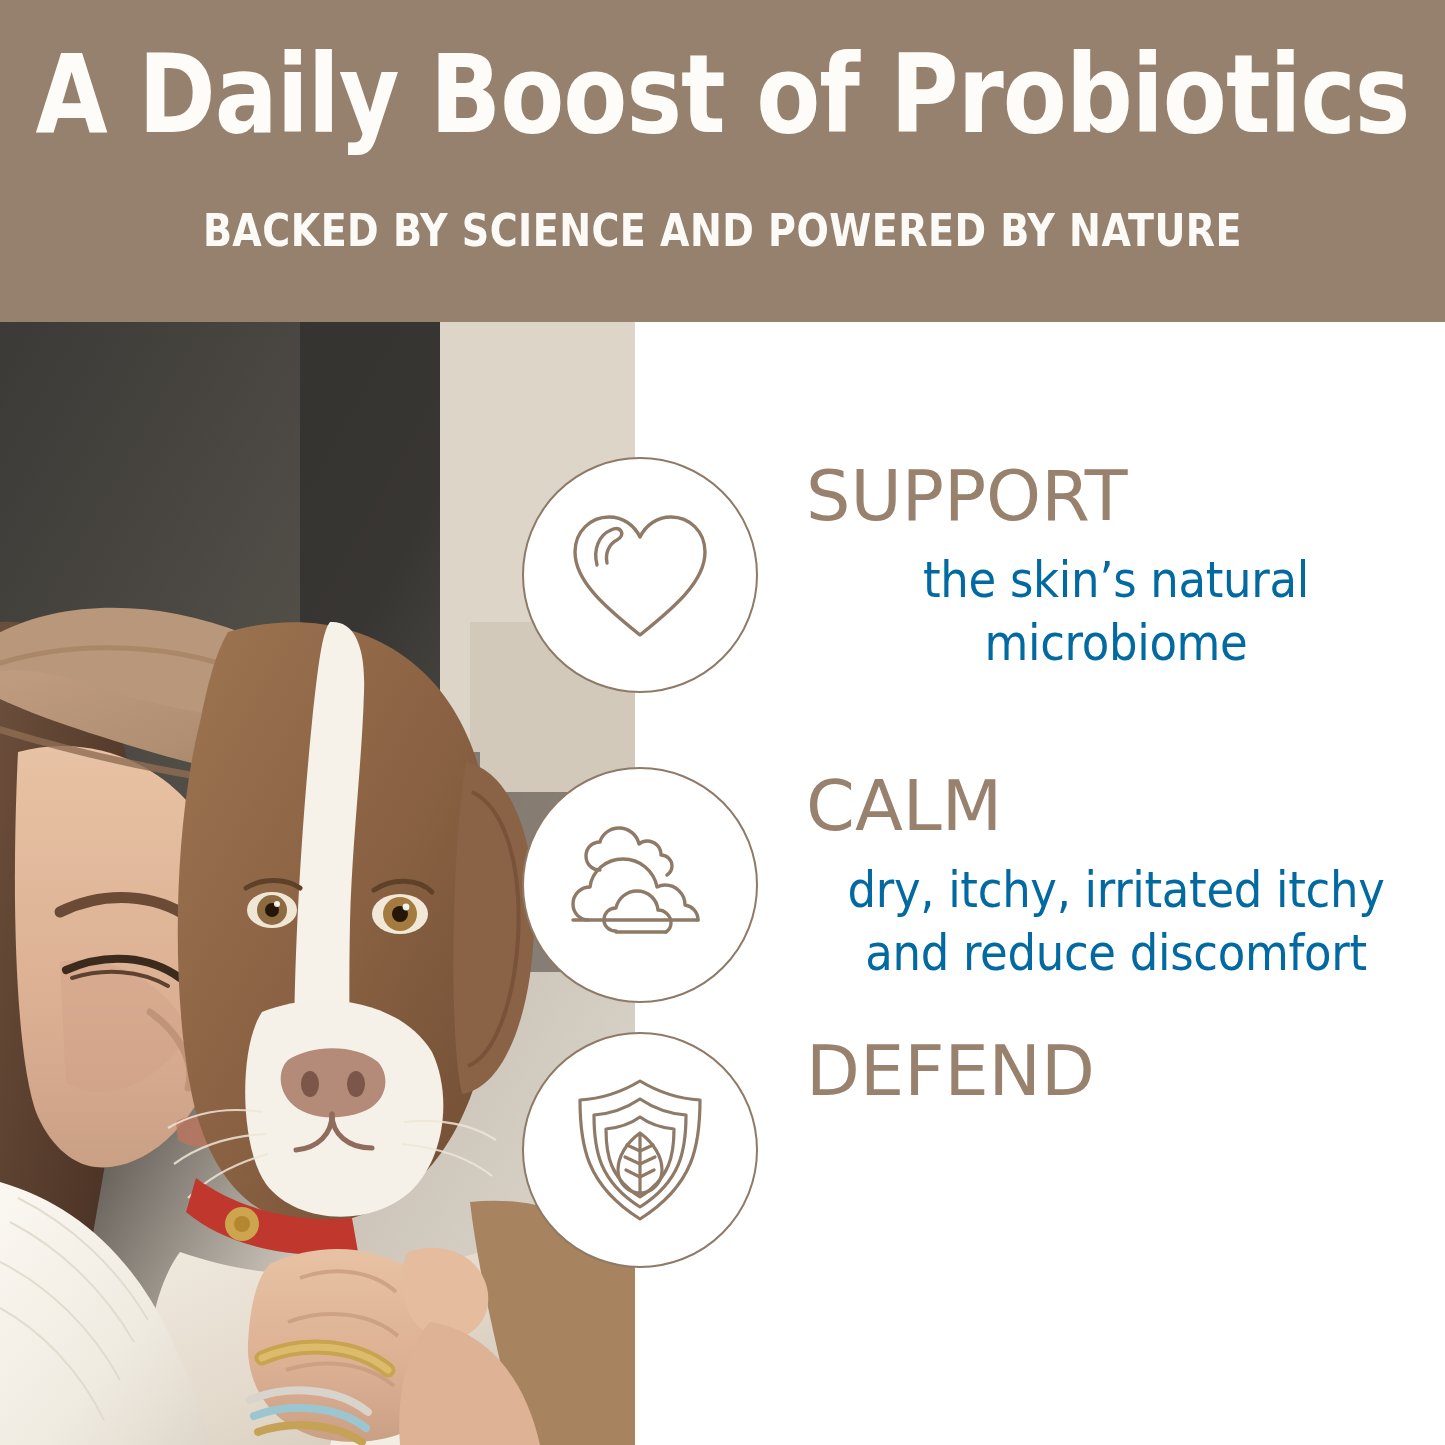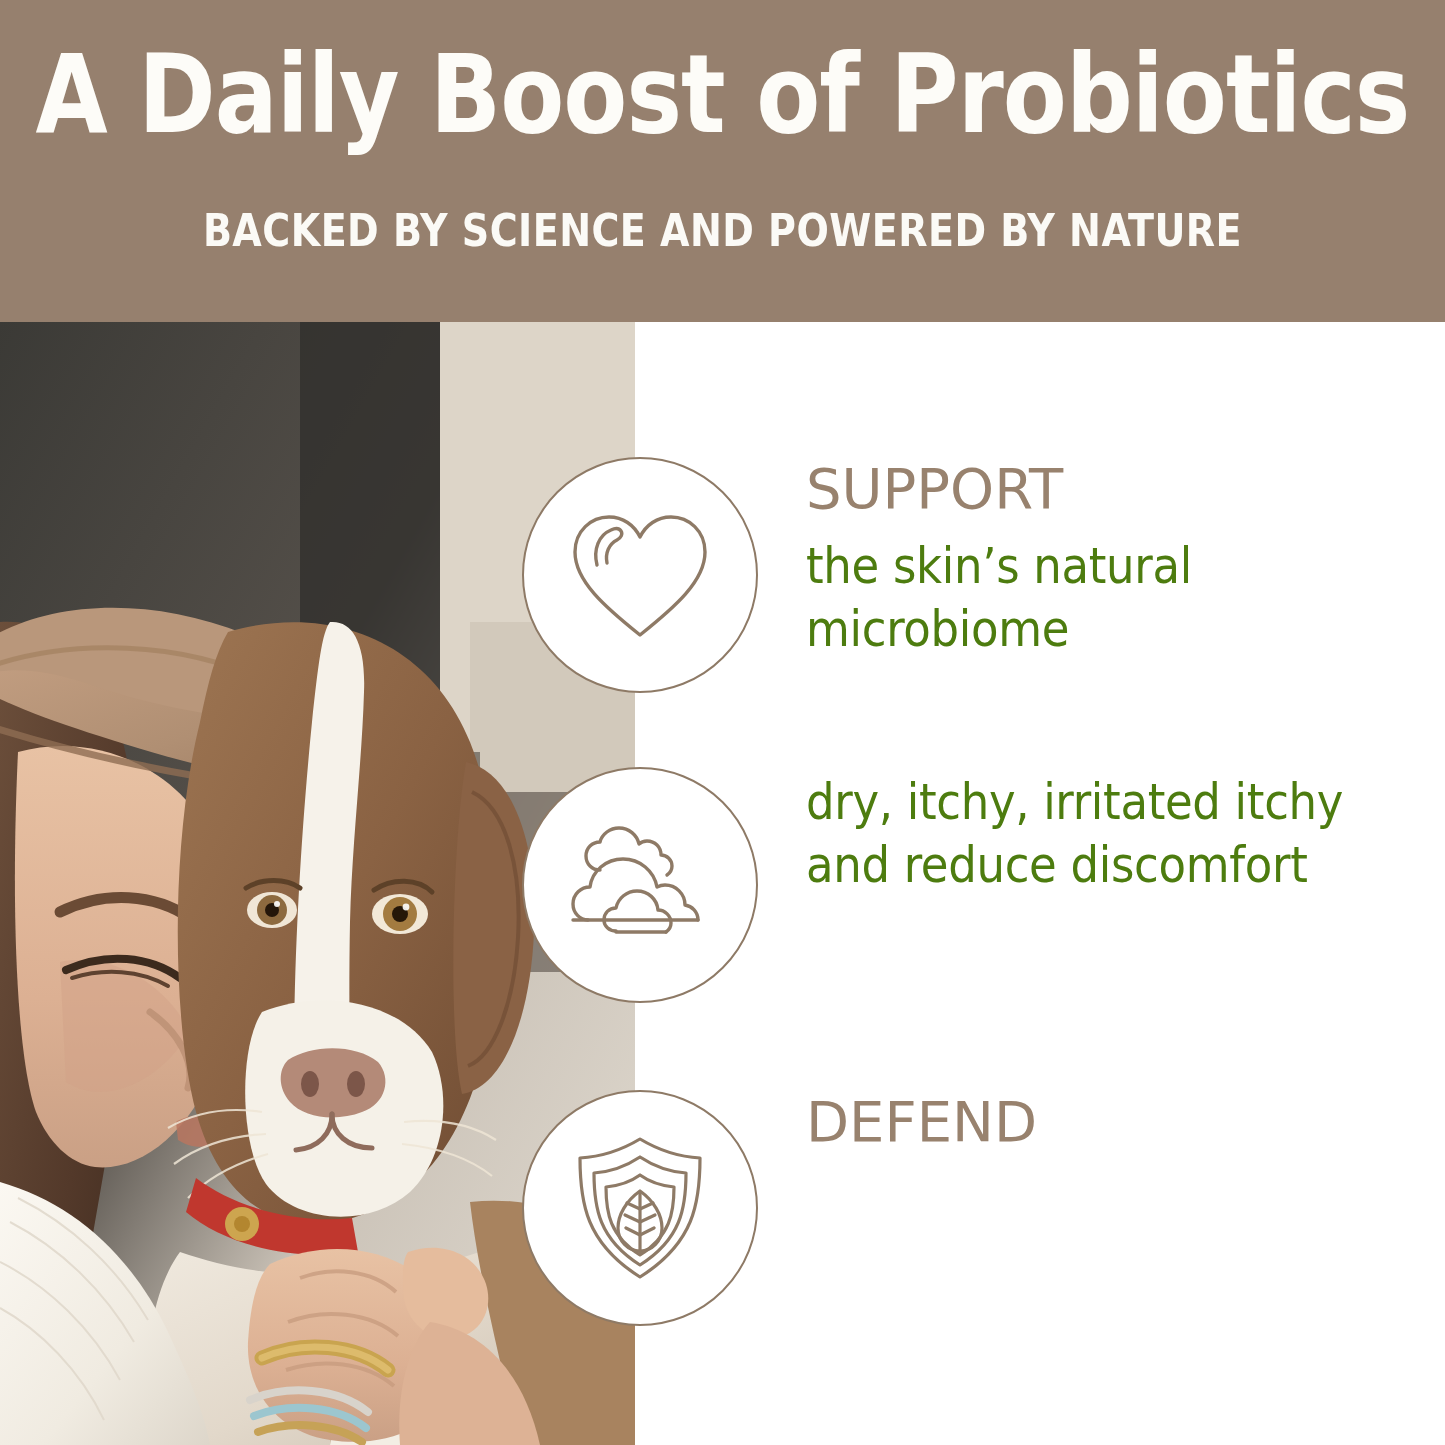--- a/index.html
+++ b/index.html
@@ -83,21 +83,21 @@
 
   
   .benefit-row {
     position: absolute;
     left: 0;
     width: 1445px;
     height: 240px;
   }
   .benefit-row.r0 { top: 457px; }
   .benefit-row.r1 { top: 767px; }
-  .benefit-row.r2 { top: 1090px; }
+  .benefit-row.r2 { top: 1032px; }
 
   .icon-circle {
     position: absolute;
     left: 522px;
     top: 0;
     width: 236px;
     height: 236px;
     border-radius: 50%;
     background: #ffffff;
     border: 2px solid #8e7a66;
@@ -111,33 +111,34 @@
   .benefit-text {
     position: absolute;
     left: 806px;
     top: 4px;
     width: 620px;
   }
   .benefit-title {
     color: #98826e;
     font-family: "Liberation Sans Narrow", "DejaVu Sans", "Liberation Sans", sans-serif;
     font-weight: 400;
-    font-size: 56px;
+    font-size: 70px;
     line-height: 1.0;
     letter-spacing: 0px;
     margin: 0 0 18px 0;
   }
   .benefit-desc {
-    color: #4d7c0f;
+    color: #0369a1;
     font-family: "DejaVu Sans Condensed", "Liberation Sans Narrow", "Liberation Sans", sans-serif;
     font-weight: 400;
     font-size: 50px;
     line-height: 1.26;
     letter-spacing: -0.3px;
-    margin: 0;
+    margin: 16px;
+    text-align: center;
   }
 </style>
 </head>
 <body>
 
 <div id="poster">
 
   <div class="header-bar">
     <div class="header-title">A Daily Boost of Probiotics</div>
     <div class="header-subtitle">BACKED BY SCIENCE AND POWERED BY NATURE</div>
@@ -332,20 +333,21 @@
                  C76 33 90 45 93 61 C95 60 98 59 101 59 C112 59 121 68 121 79
                  C128 80 134 86 134 94"></path>
         <path d="M9 94 L134 94"></path>
 
         <path d="M52 105 C45 105 40 100 40 94 C40 87 45 82 52 82 C54 72 63 65 73 65
                  C84 65 93 73 94 84 C101 84 107 90 107 97 C107 101 105 104 102 106"></path>
         <path d="M52 106 L102 106"></path>
       </svg>
     </div>
     <div class="benefit-text">
+      <div class="benefit-title">CALM</div>
       <div class="benefit-desc">dry, itchy, irritated itchy and reduce discomfort</div>
     </div>
   </div>
 
   <div class="benefit-row r2">
     <div class="icon-circle">
       <svg width="140" height="150" viewBox="0 0 140 150" fill="none" stroke="#8e7a66" stroke-width="3.2" stroke-linecap="round" stroke-linejoin="round">
 
         <path d="M70 6 C50 18 28 24 10 25 C10 70 16 110 70 144 C124 110 130 70 130 25
                  C112 24 90 18 70 6 Z"></path>

